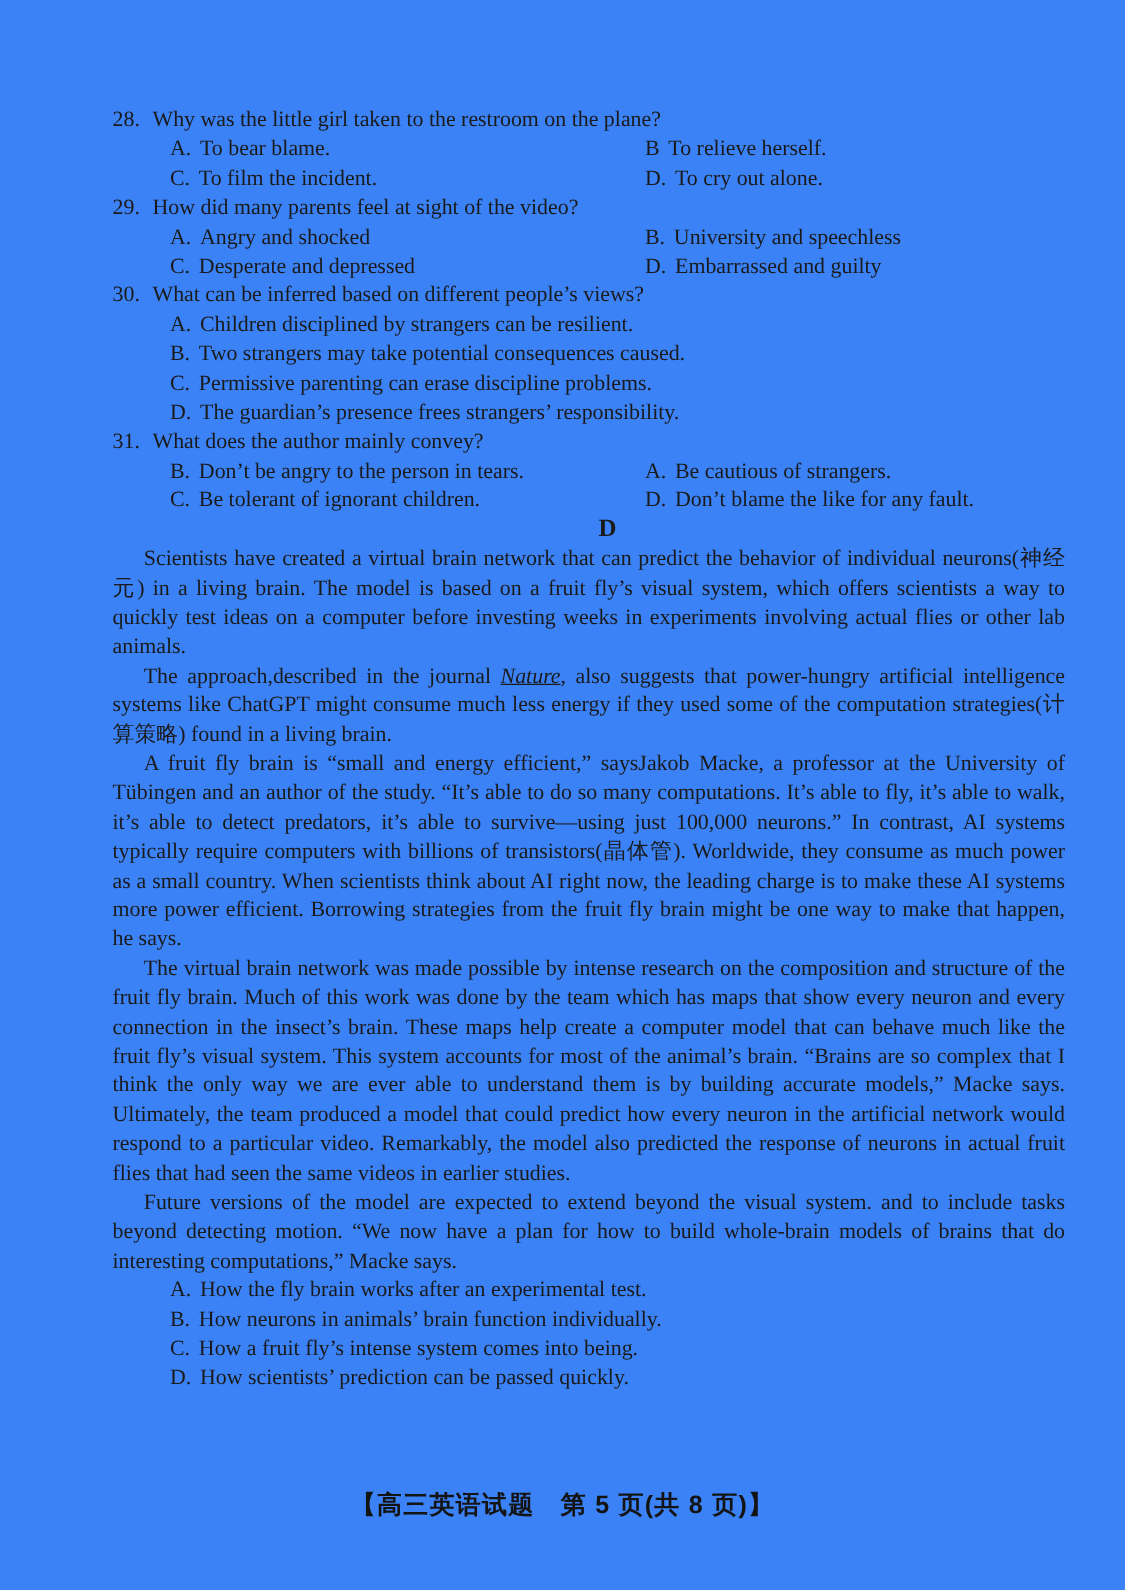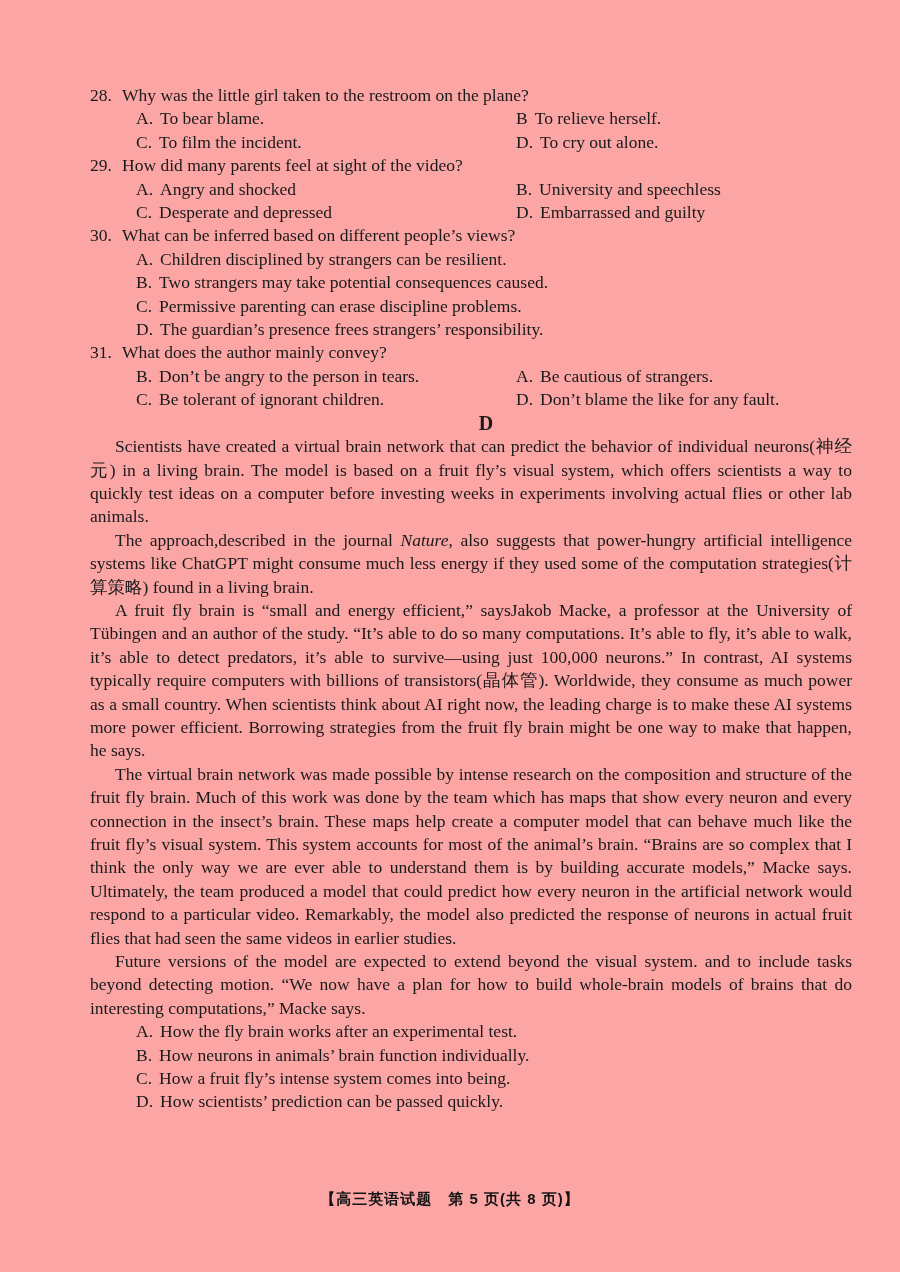--- a/index.html
+++ b/index.html
@@ -7,21 +7,21 @@
   body {
     position: relative;
     background: #fdfdfd;
     color: #1a1a1a;
     font-family: "Liberation Serif", serif;
     overflow: hidden;
   }
   .page {
     position: absolute;
     inset: 0;
-    background: #fca5a5;
+    background: #3b82f6;
     padding-left: 32px;
   }
   .content {
     position: absolute;
     left: 90px;
     top: 84px;
     width: 762px;
     font-size: 17.5px;
     line-height: 23.4px;
   }
@@ -39,31 +39,31 @@
     text-align: center;
     font-weight: bold;
     font-size: 20px;
     line-height: 23.4px;
     padding-left: 30px;
   }
   .para {
     text-align: justify;
     text-indent: 25px;
   }
-  .para .seg-i { font-style: italic; }
+  .para .seg-i { font-style: italic; text-decoration: underline; }
   .para .seg-u { text-underline-offset: 2px; }
   .footer {
     position: absolute;
     top: 1190px;
     left: 0;
     width: 100%;
     text-align: center;
     font-family: "Liberation Sans", sans-serif;
     font-weight: bold;
-    font-size: 15px;
+    font-size: 20px;
     color: #141414;
     letter-spacing: 1px;
   }
 </style>
 </head>
 <body>
 
 <div class="page">
   <div class="content">
 

